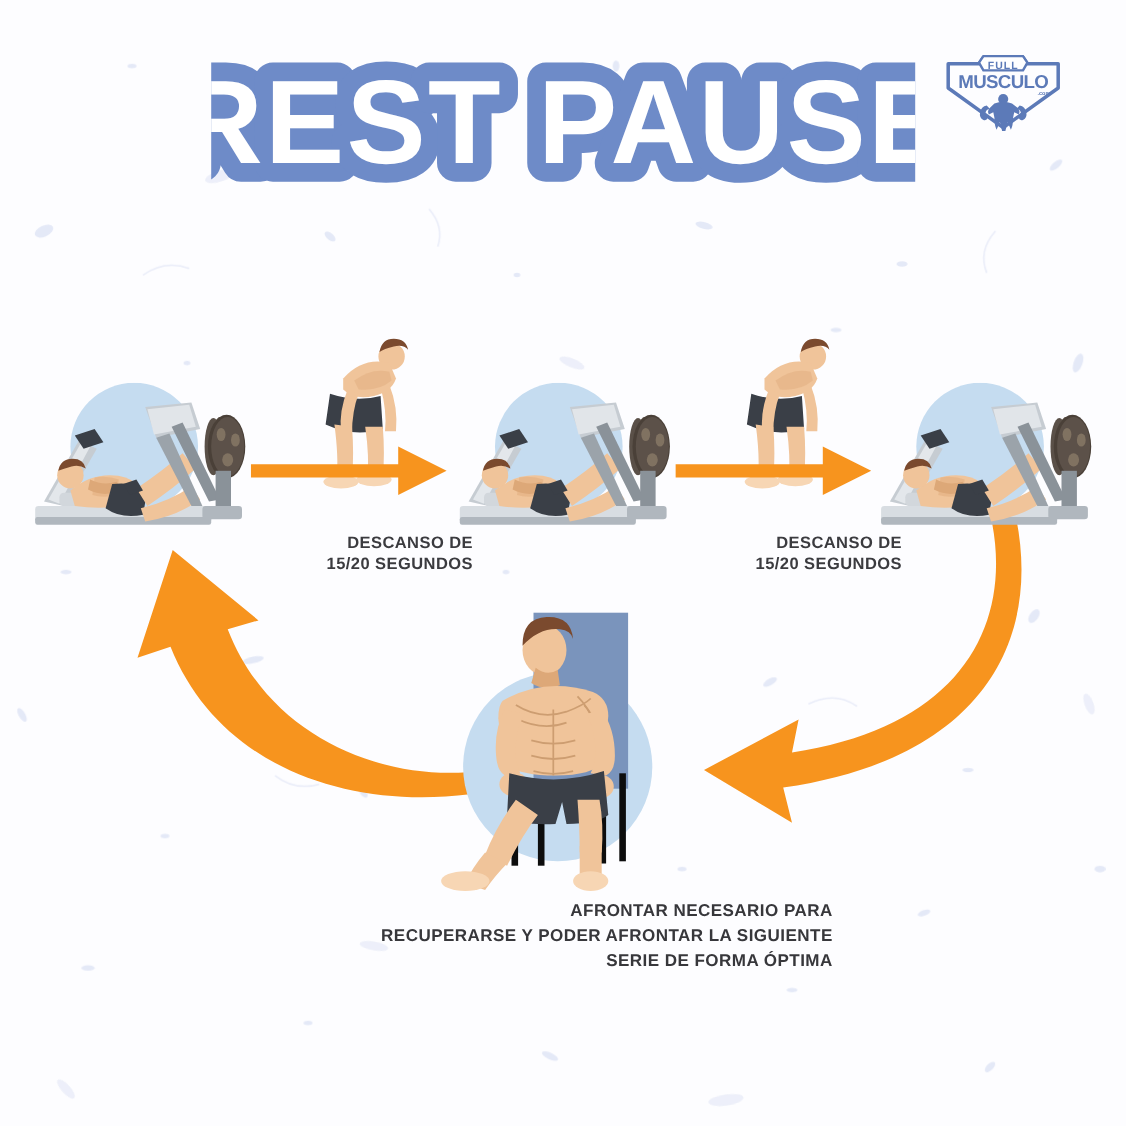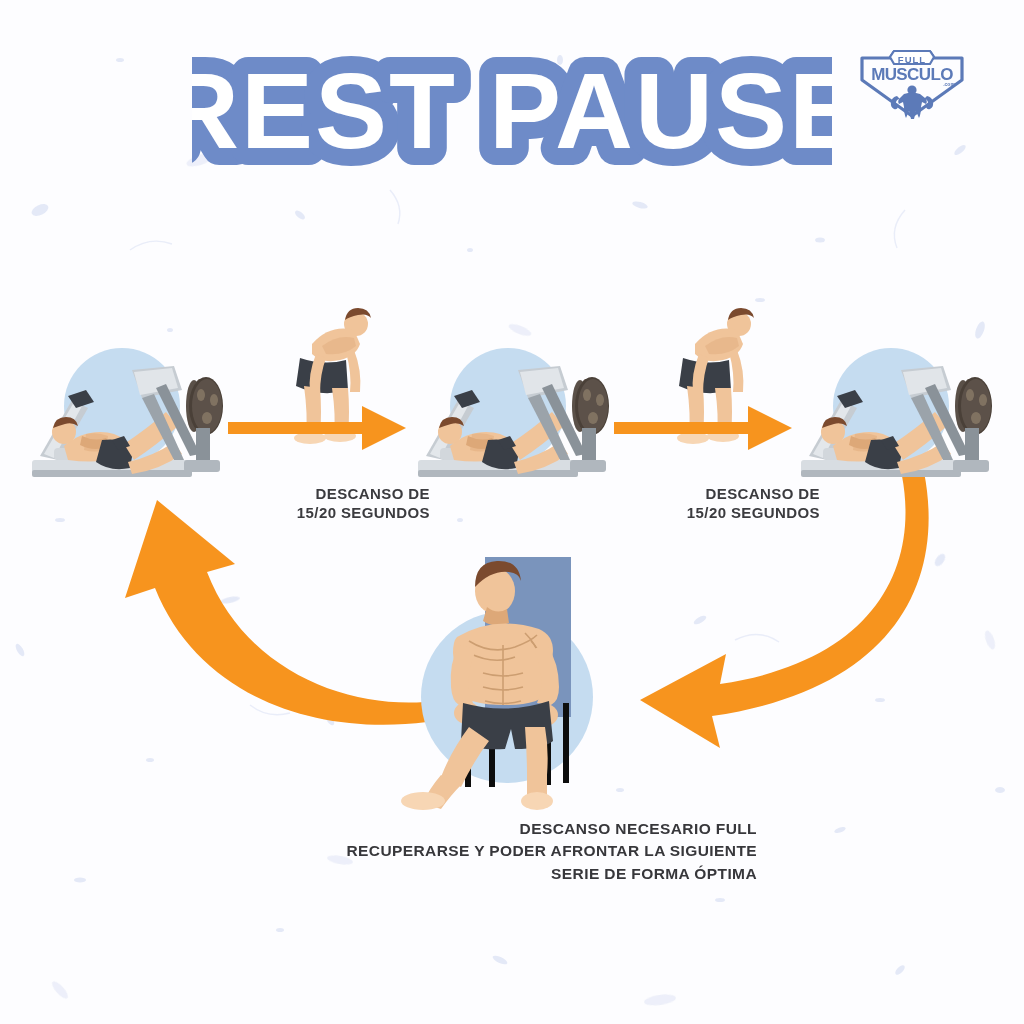--- a/index.html
+++ b/index.html
@@ -369,18 +369,18 @@
 
       <path d="M84 182 q-18 24 -28 50 l20 10 q14 -28 28 -46 Z" fill="#f0c49a"></path>
       <path d="M56 230 q-12 14 -18 28 l18 6 q10 -14 20 -24 Z" fill="#f0c49a"></path>
       <ellipse cx="38" cy="256" rx="22" ry="9" fill="#f7d6b4"></ellipse>
 
       <path d="M140 182 q2 26 2 48 l20 0 q2 -26 -2 -48 Z" fill="#f0c49a"></path>
       <path d="M142 224 q0 18 0 30 l20 0 q0 -16 0 -30 Z" fill="#f0c49a"></path>
       <ellipse cx="152" cy="256" rx="16" ry="9" fill="#f7d6b4"></ellipse>
     </svg>
 
-    <div class="caption caption-bottom" style="left:267px; top:818px; width:490px;">DESCANSO NECESARIO FULL
+    <div class="caption caption-bottom" style="left:267px; top:818px; width:490px;">AFRONTAR NECESARIO PARA
 RECUPERARSE Y PODER AFRONTAR LA SIGUIENTE
 SERIE DE FORMA ÓPTIMA</div>
 
   </div>
 </div>
 
 </body></html>

